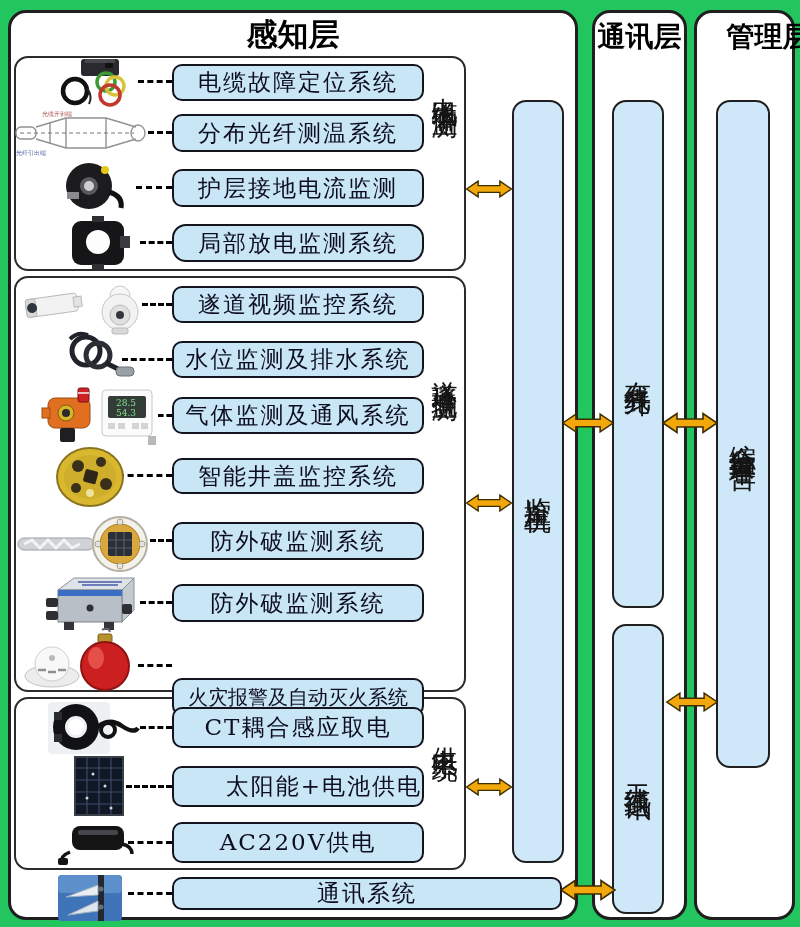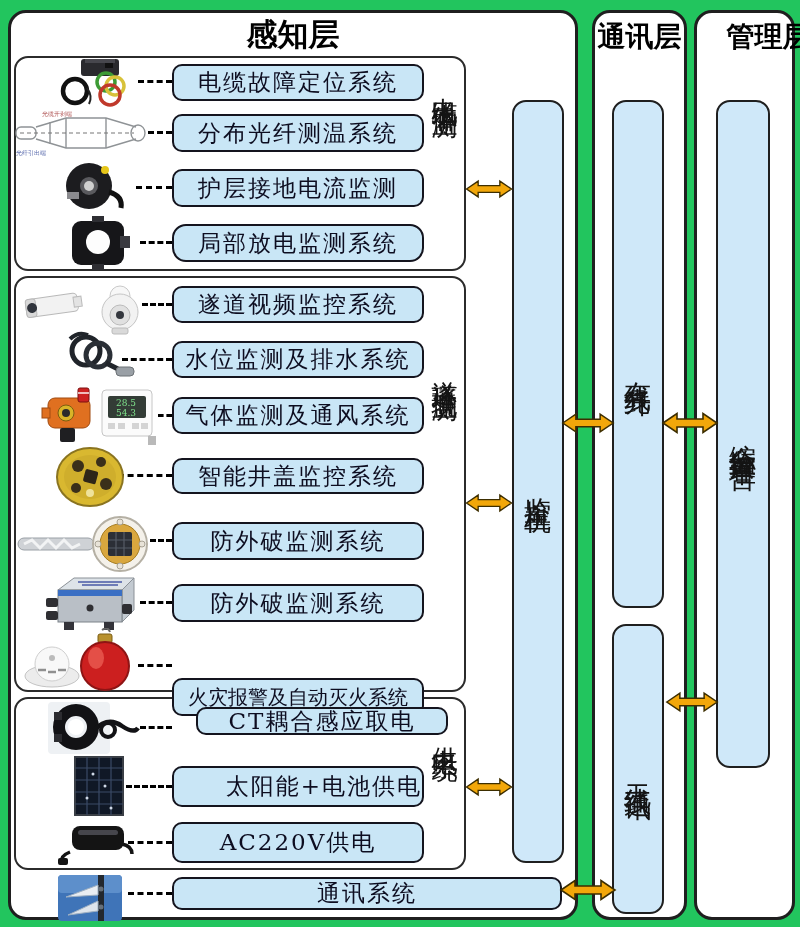--- a/index.html
+++ b/index.html
@@ -71,21 +71,21 @@
   <div class="item-box" style="top:522px;height:38px;">
       <span>防外破监测系统</span>
     </div>
   <div class="item-box" style="top:584px;height:38px;">
       <span>防外破监测系统</span>
     </div>
   <div class="item-box fs-sm" style="top:678px;height:38px;">
       <span>火灾报警及自动灭火系统</span>
     </div>
 
-  <div class="item-box" style="top:707px;height:28px;margin-left:24px;">
+  <div class="item-box" style="top:707px;height:41px;">
       <span>CT耦合感应取电</span>
     </div>
   <div class="item-box" style="top:766px;height:41px;justify-content:flex-end;">
       <span>太阳能+电池供电</span>
     </div>
   <div class="item-box" style="top:822px;height:41px;">
       <span>AC220V供电</span>
     </div>
 
   <div class="item-box" style="top:877px;height:33px;width:390px;">

